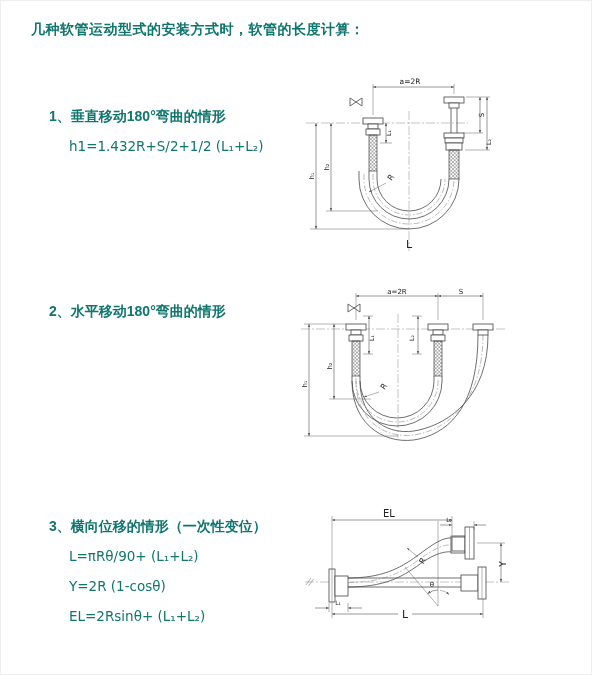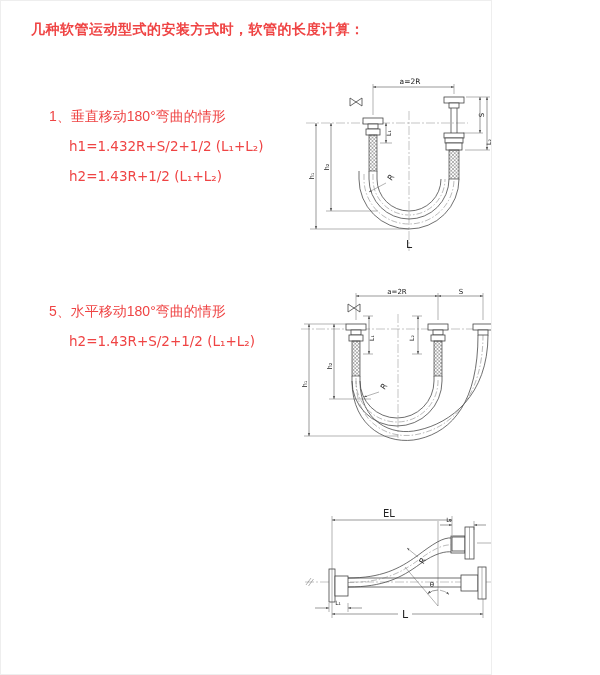--- a/index.html
+++ b/index.html
@@ -1,27 +1,27 @@
 <!DOCTYPE html>
 <html><head>
 <meta charset="utf-8">
 <style>
   html,body{margin:0;padding:0;background:#fff;}
   .page{
-    position:relative;width:492px;height:675px;background:#ffffff;overflow:hidden;
-    font-family:"Liberation Sans","DejaVu Sans",sans-serif;color:#ef4444;
+    position:relative;width:592px;height:675px;background:#ffffff;overflow:hidden;
+    font-family:"Liberation Sans","DejaVu Sans",sans-serif;color:#0f766e;
     border:1px solid #eee;box-sizing:border-box;
   }
   .doc-title{
     position:absolute;left:30px;top:20px;font-size:14px;font-weight:bold;
     letter-spacing:0.5px;white-space:nowrap;
   }
   .section{position:absolute;left:48px;}
   #sec1{top:100px;} #sec2{top:295px;} #sec3{top:510px;}
-  .heading{font-size:14px;font-weight:normal;line-height:30px;height:30px;white-space:nowrap;}
+  .heading{font-size:14px;font-weight:bold;line-height:30px;height:30px;white-space:nowrap;}
   .formula{
     font-size:13.5px;line-height:30px;height:30px;padding-left:20px;white-space:nowrap;
     font-family:"DejaVu Sans","Liberation Sans",sans-serif;
   }
   .diagram{position:absolute;}
   #dia1{left:305px;top:70px;} #dia2{left:300px;top:285px;} #dia3{left:300px;top:498px;}
   svg{display:block;}
   svg .c{stroke:#8a8a8a;stroke-width:.5;stroke-dasharray:9 2 2 2;fill:none;}
   svg .h{stroke:#4a4a4a;stroke-width:.8;fill:none;}
   svg .hd{stroke:#777;stroke-width:.5;stroke-dasharray:6 2 1.5 2;fill:none;}
@@ -33,28 +33,32 @@
 </head>
 <body>
 
 <div class="page">
 
   <div class="doc-title">几种软管运动型式的安装方式时，软管的长度计算：</div>
 
   <div class="section" id="sec1">
     <div class="heading">1、垂直移动180°弯曲的情形</div>
     <div class="formula">h1=1.432R+S/2+1/2 (L₁+L₂)</div>
-    <div class="formula">h2=1.43R+1/2 (L₁+L₂)</div>
   </div>
 
   <div class="section" id="sec2">
-    <div class="heading">5、水平移动180°弯曲的情形</div>
-    <div class="formula">h2=1.43R+S/2+1/2 (L₁+L₂)</div>
+    <div class="heading">2、水平移动180°弯曲的情形</div>
   </div>
 
+  <div class="section" id="sec3">
+    <div class="heading">3、横向位移的情形（一次性变位）</div>
+    <div class="formula">L=πRθ/90+ (L₁+L₂)</div>
+    <div class="formula">Y=2R (1-cosθ)</div>
+    <div class="formula">EL=2Rsinθ+ (L₁+L₂)</div>
+  </div>
 
   <svg id="dia1" class="diagram" width="200" height="185" viewBox="0 0 200 185">
     <defs>
       <marker id="a1" viewBox="0 0 10 10" refX="9.5" refY="5" markerWidth="6" markerHeight="6" orient="auto-start-reverse">
         <path d="M0,1.5 L9.5,5 L0,8.5 Z" fill="#555"></path>
       </marker>
       <pattern id="p1" width="3.5" height="3.5" patternUnits="userSpaceOnUse">
         <path d="M0,3.5 L3.5,0 M0,0 L3.5,3.5" stroke="#666" stroke-width="0.5"></path>
       </pattern>
     </defs>

